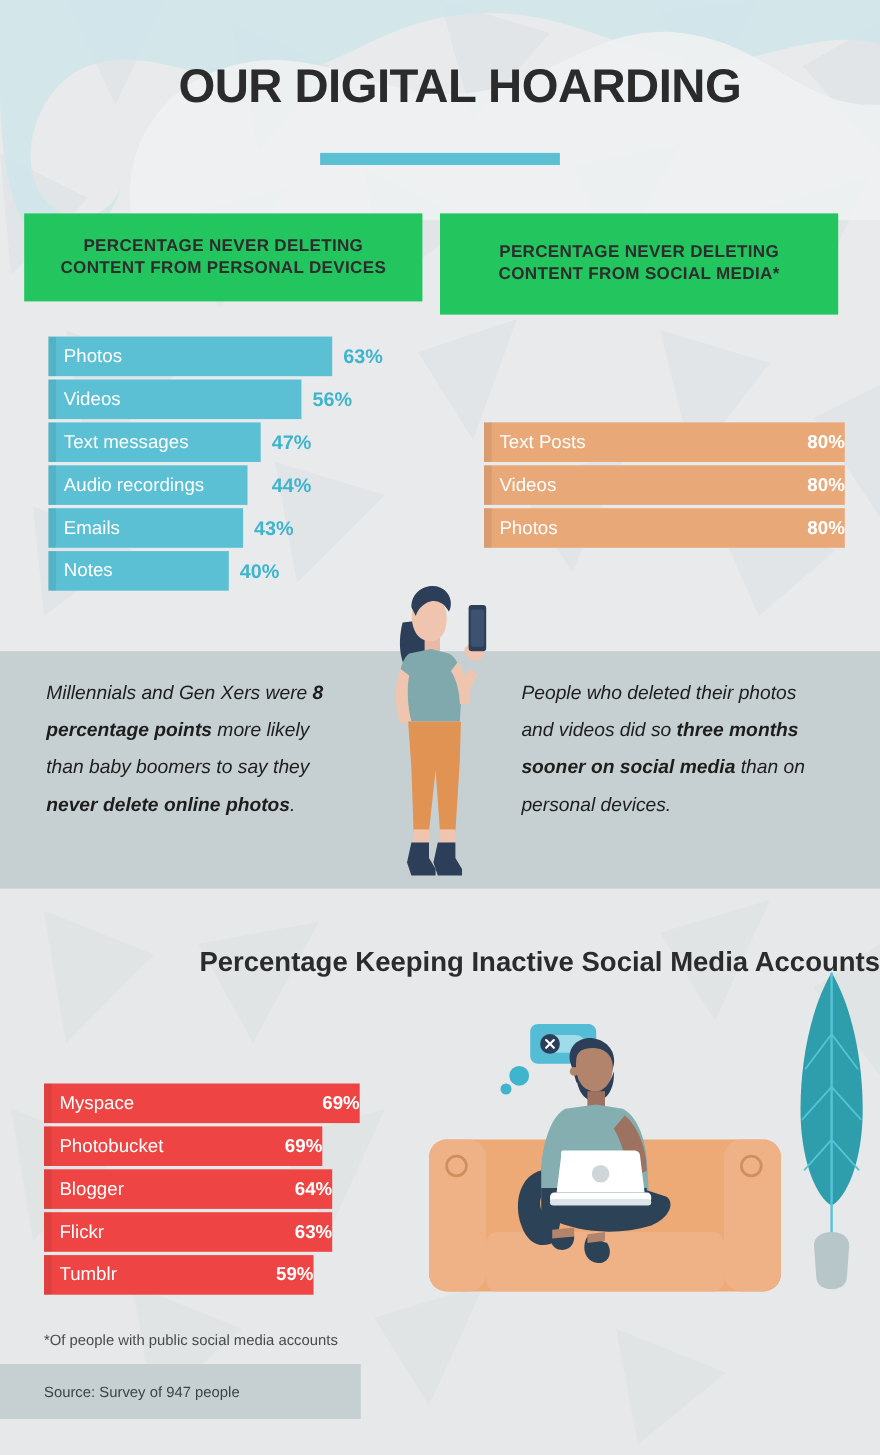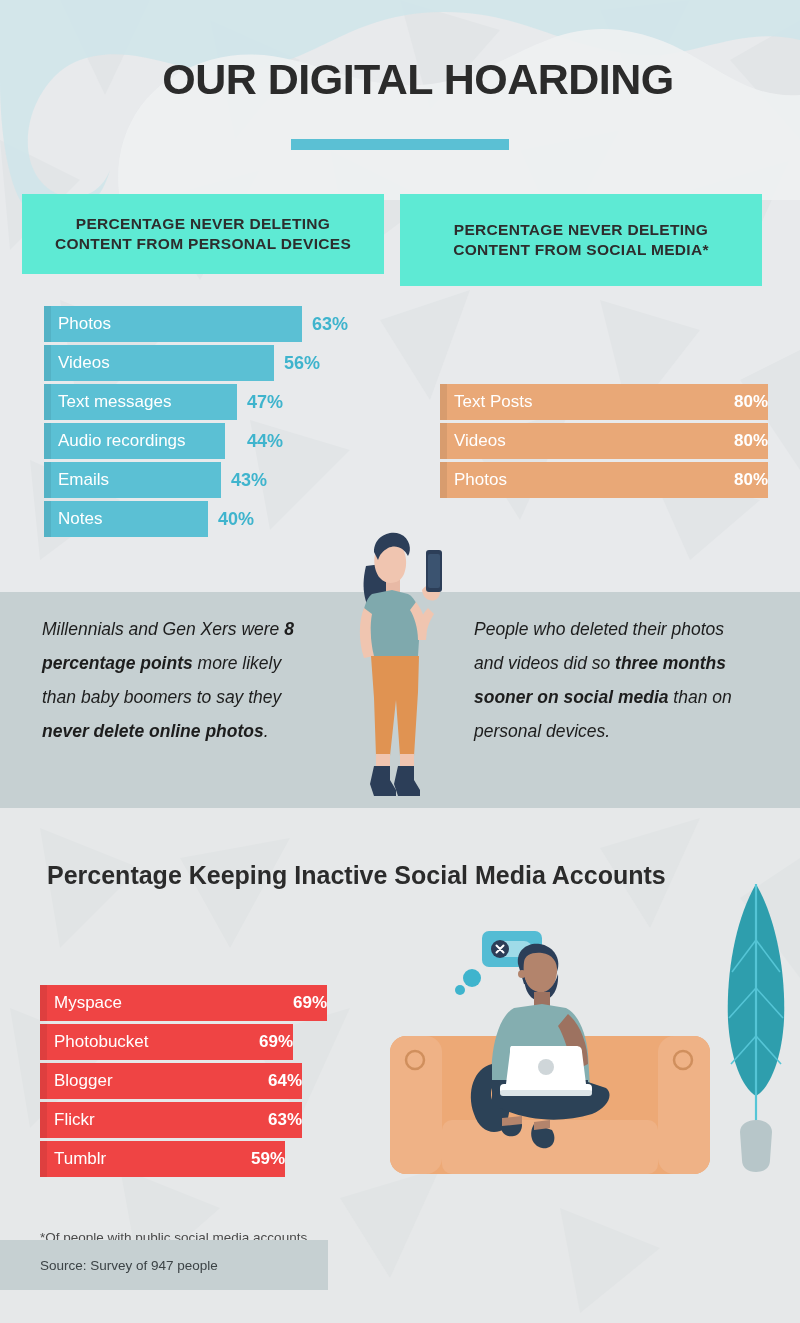--- a/index.html
+++ b/index.html
@@ -44,21 +44,21 @@
   .title-rule {
     position:absolute;
     left:291px; top:139px;
     width:218px; height:11px;
     background:#5bc0d4;
   }
 
   
   .sec-head {
     position:absolute;
-    background:#5eead4;
+    background:#22c55e;
     display:flex; align-items:center; justify-content:center;
     text-align:center;
     color:#2d2d2d;
     font-weight:bold;
     font-size:15.5px;
     line-height:1.32;
     letter-spacing:0.3px;
     padding:6px 24px;
   }
 
@@ -106,35 +106,34 @@
     position:absolute;
     font-style:italic;
     font-size:17.5px;
     line-height:1.95;
     color:#1d1d1d;
   }
   .quote b { font-weight:bold; font-style:italic; }
 
   
   .sub-title {
-    position:absolute; left:0; right:0;
-    text-align:left;
+    position:absolute; left:17px; right:0;
+    text-align:right;
     font-size:25px;
     font-weight:bold;
     color:#2b2b2b;
     line-height:1.42;
     padding-left:47px;
   }
 
   
   .footnote {
     position:absolute;
     font-size:13.5px;
     color:#4a4a4a;
-    margin-top:19px;
   }
   .source-box {
     position:absolute;
     background:#c6d0d2;
     display:flex; align-items:center;
     padding-left:40px;
     font-size:13.5px;
     color:#3c4346;
     text-align:right;
   }

